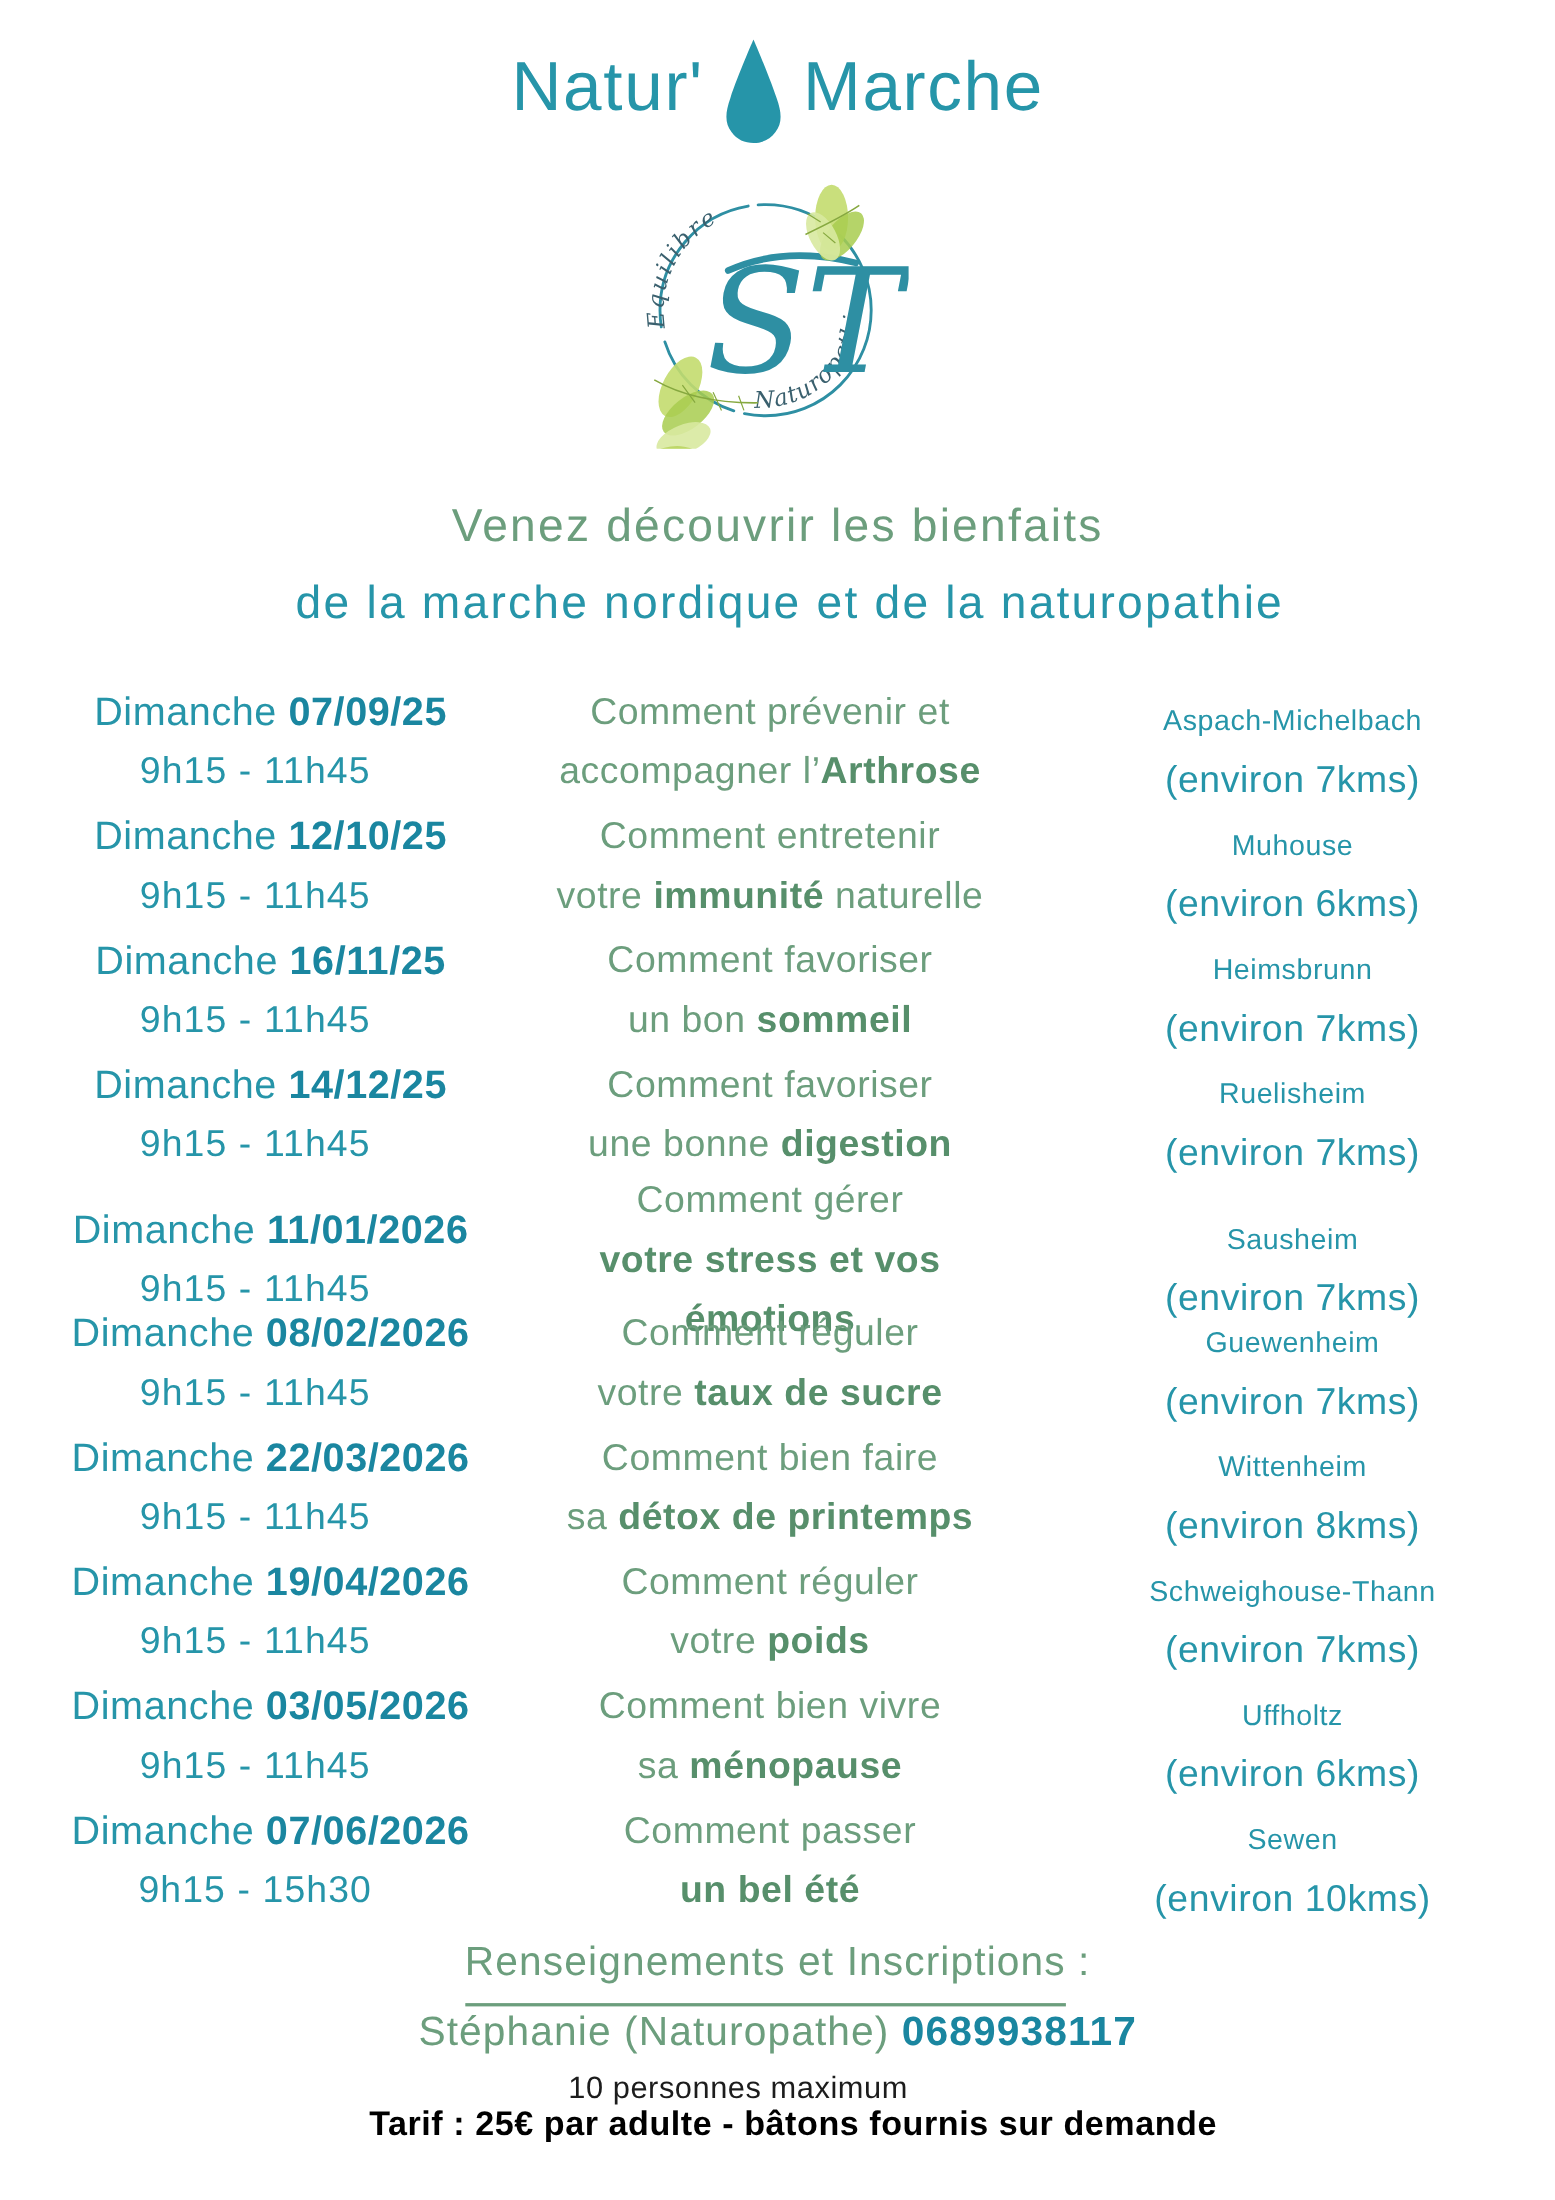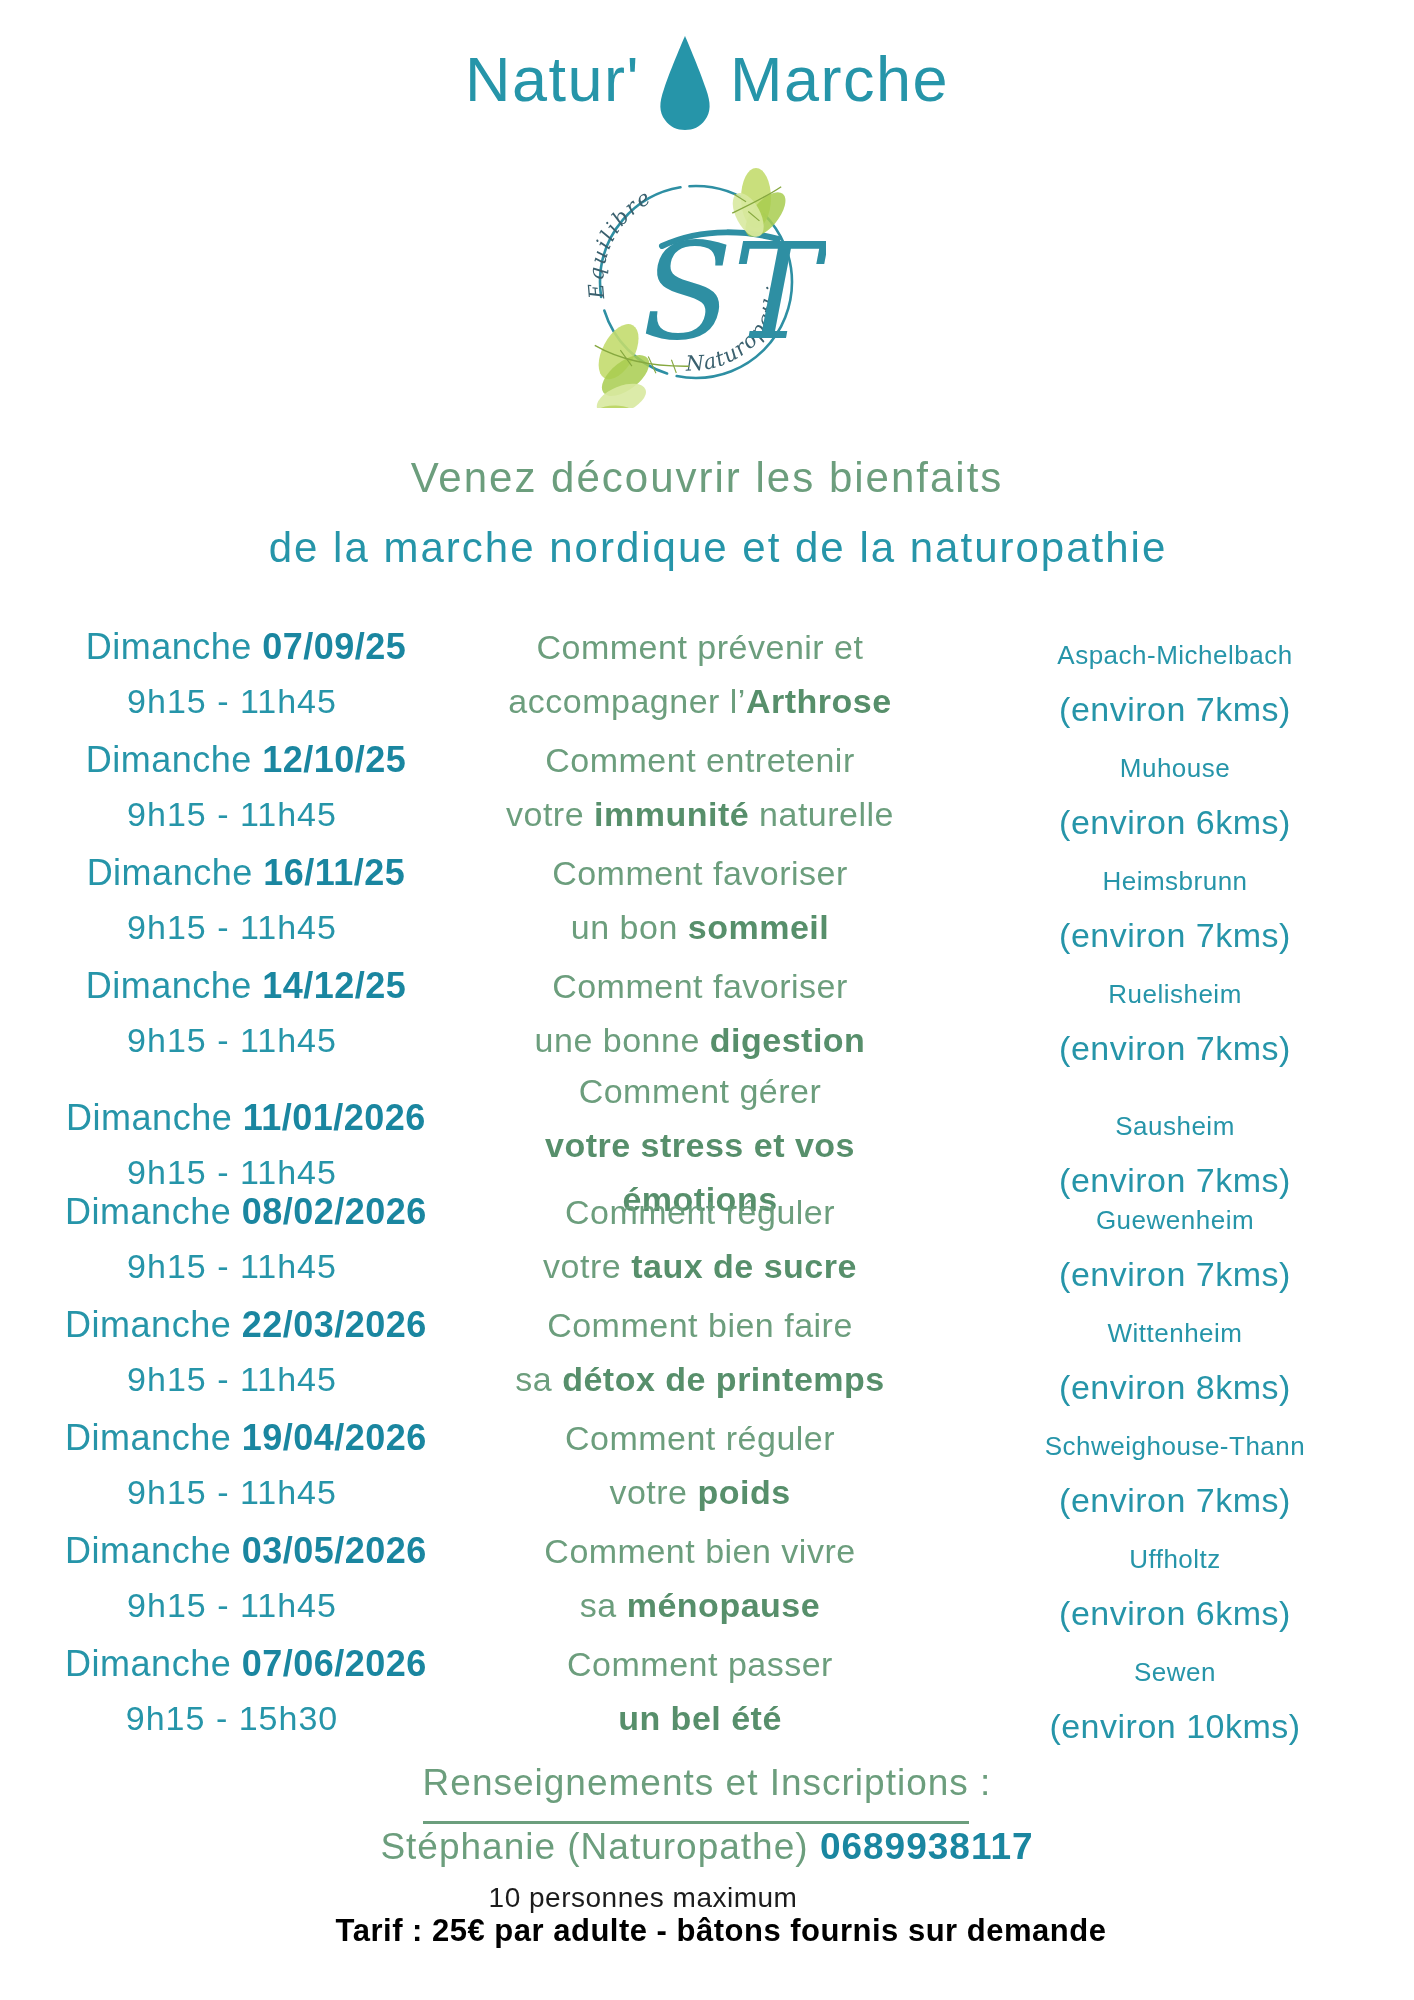--- a/index.html
+++ b/index.html
@@ -50,21 +50,21 @@
   }
   .info-title .u{border-bottom:3px solid var(--green);padding-bottom:18px;}
   .contact{
     position:absolute;top:1826px;left:0;width:1414px;text-align:center;
     font-size:37px;letter-spacing:1px;
   }
   .contact-name{color:var(--green);}
   .contact-phone{color:var(--teal-dark);font-weight:700;}
   .capacity{
     position:absolute;top:1882px;left:0;width:1286px;text-align:center;
-    font-size:28px;color:var(--ink);letter-spacing:0.5px;
+    font-size:28px;color:var(--ink);letter-spacing:0.5px;padding-left:28px;
   }
   .tariff{
     position:absolute;top:1913px;left:0;width:1414px;text-align:center;
     font-size:31px;font-weight:700;color:#000;letter-spacing:0.5px;padding-left:14px;
   }
 </style>
 </head>
 <body>
 
 <div class="page">

